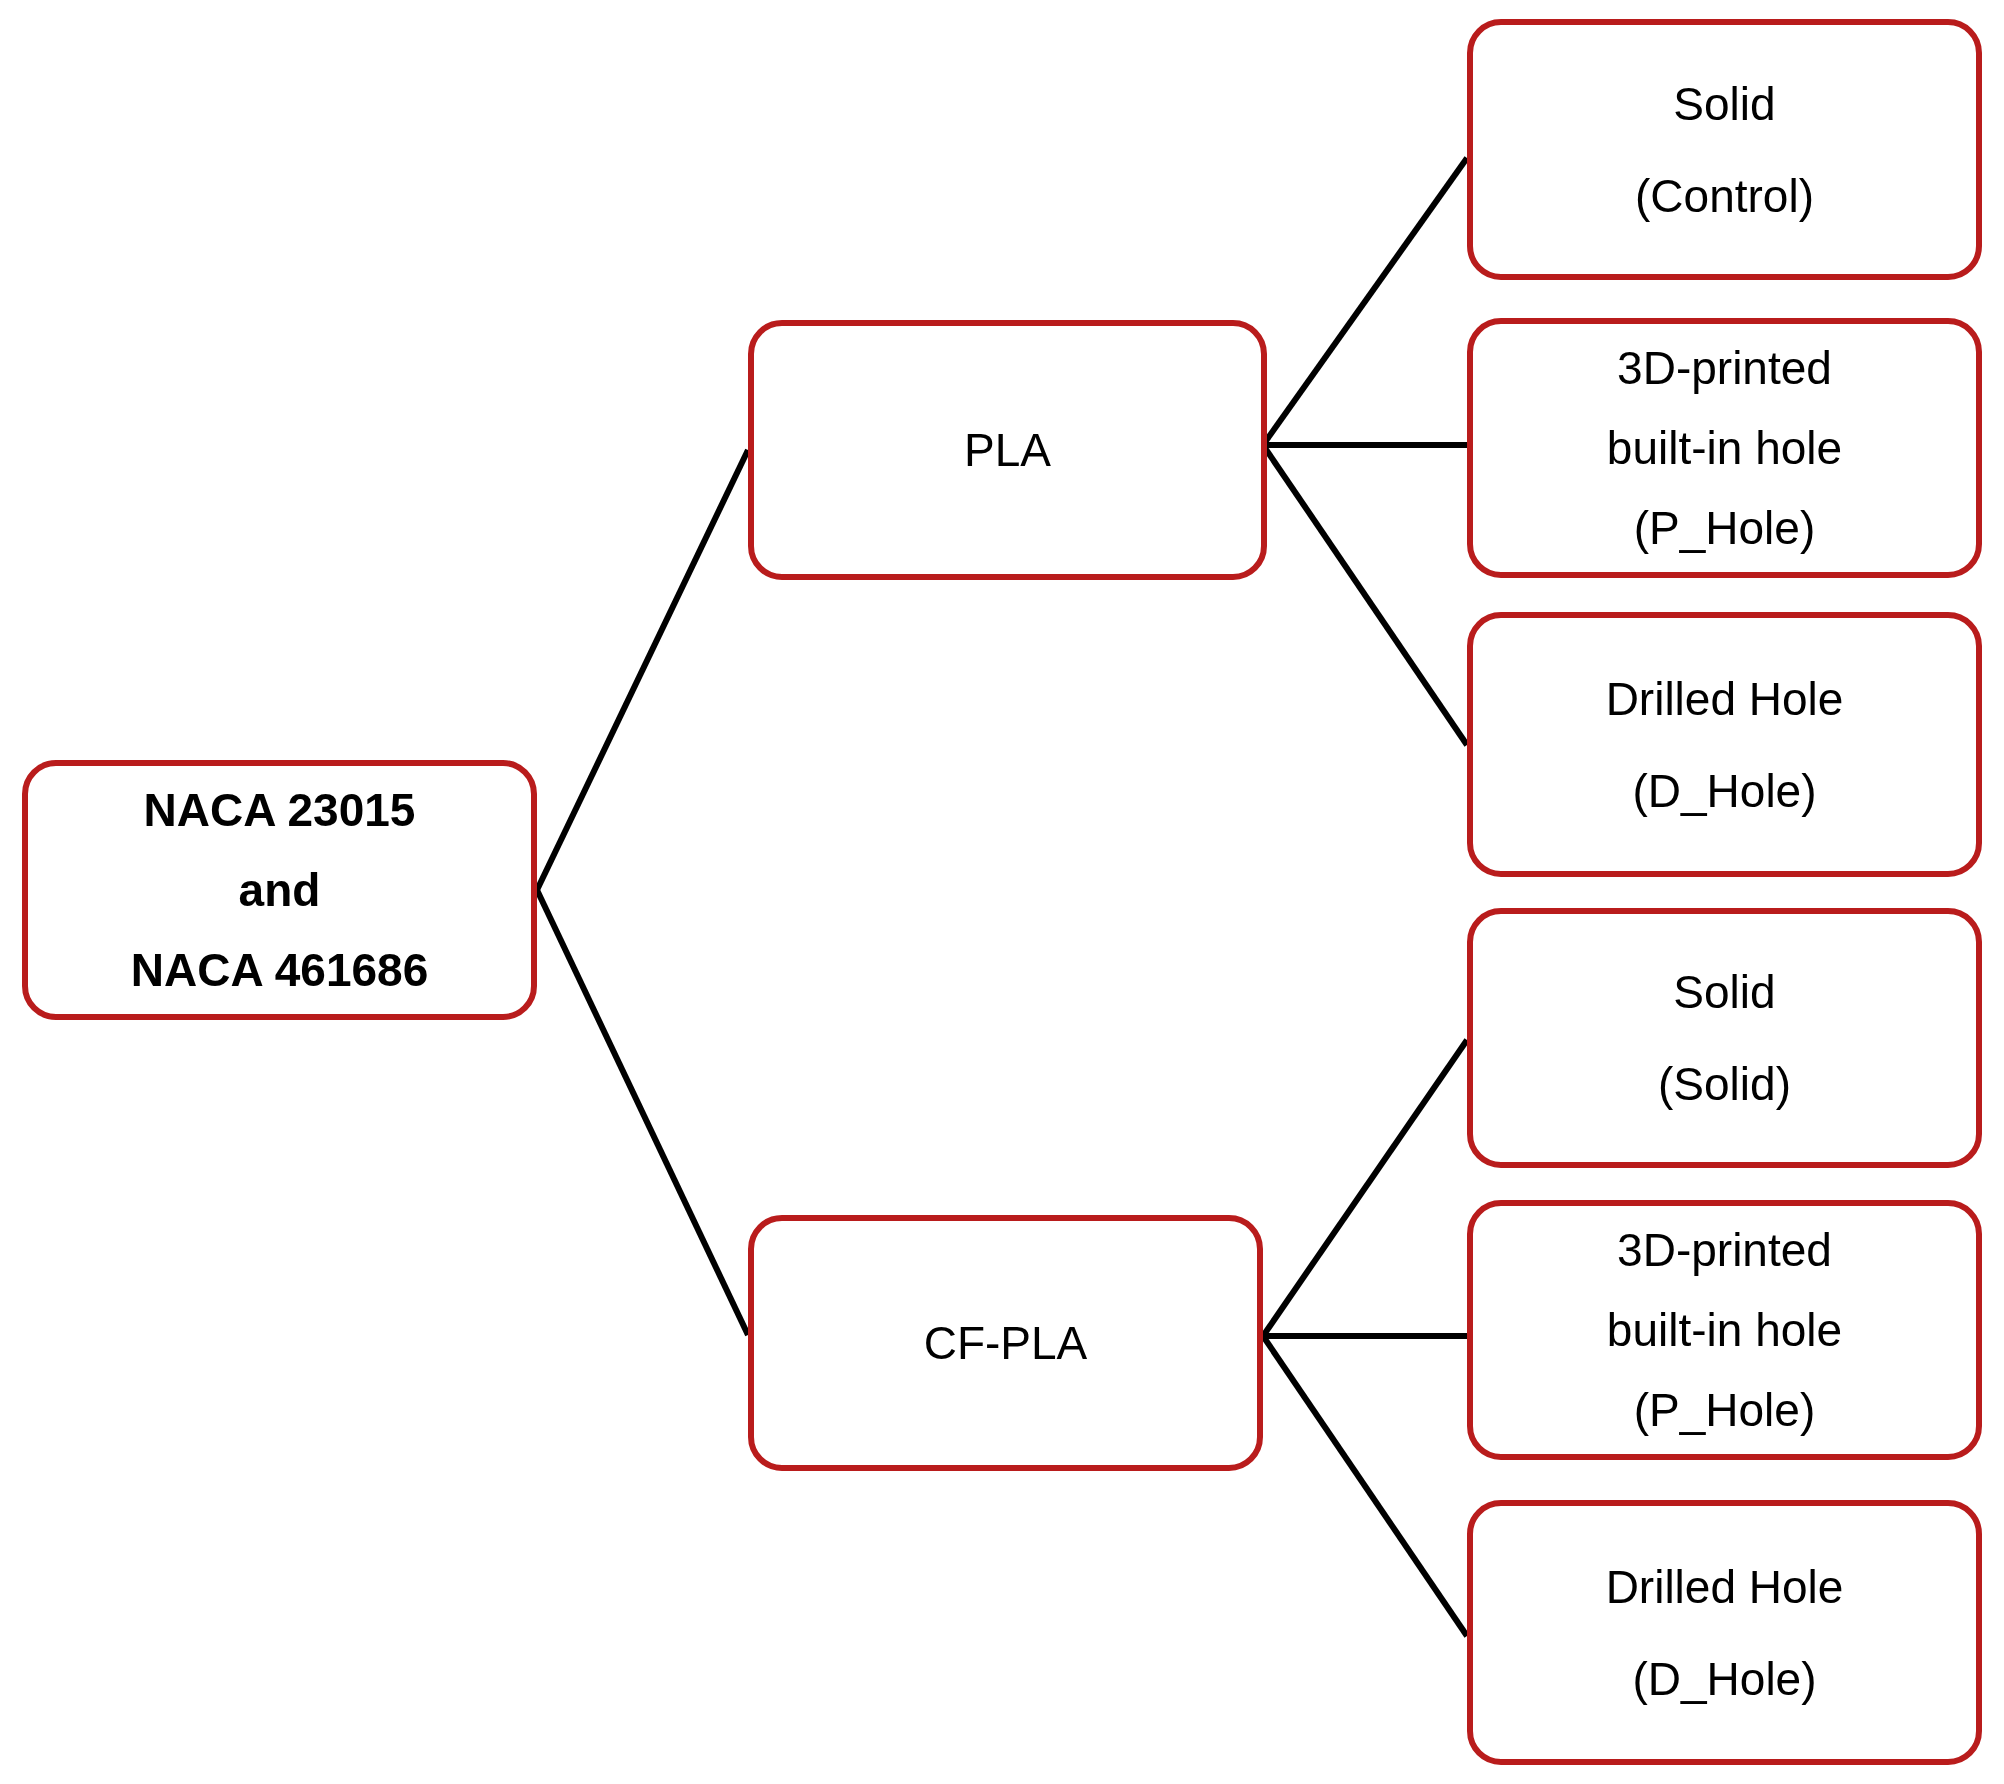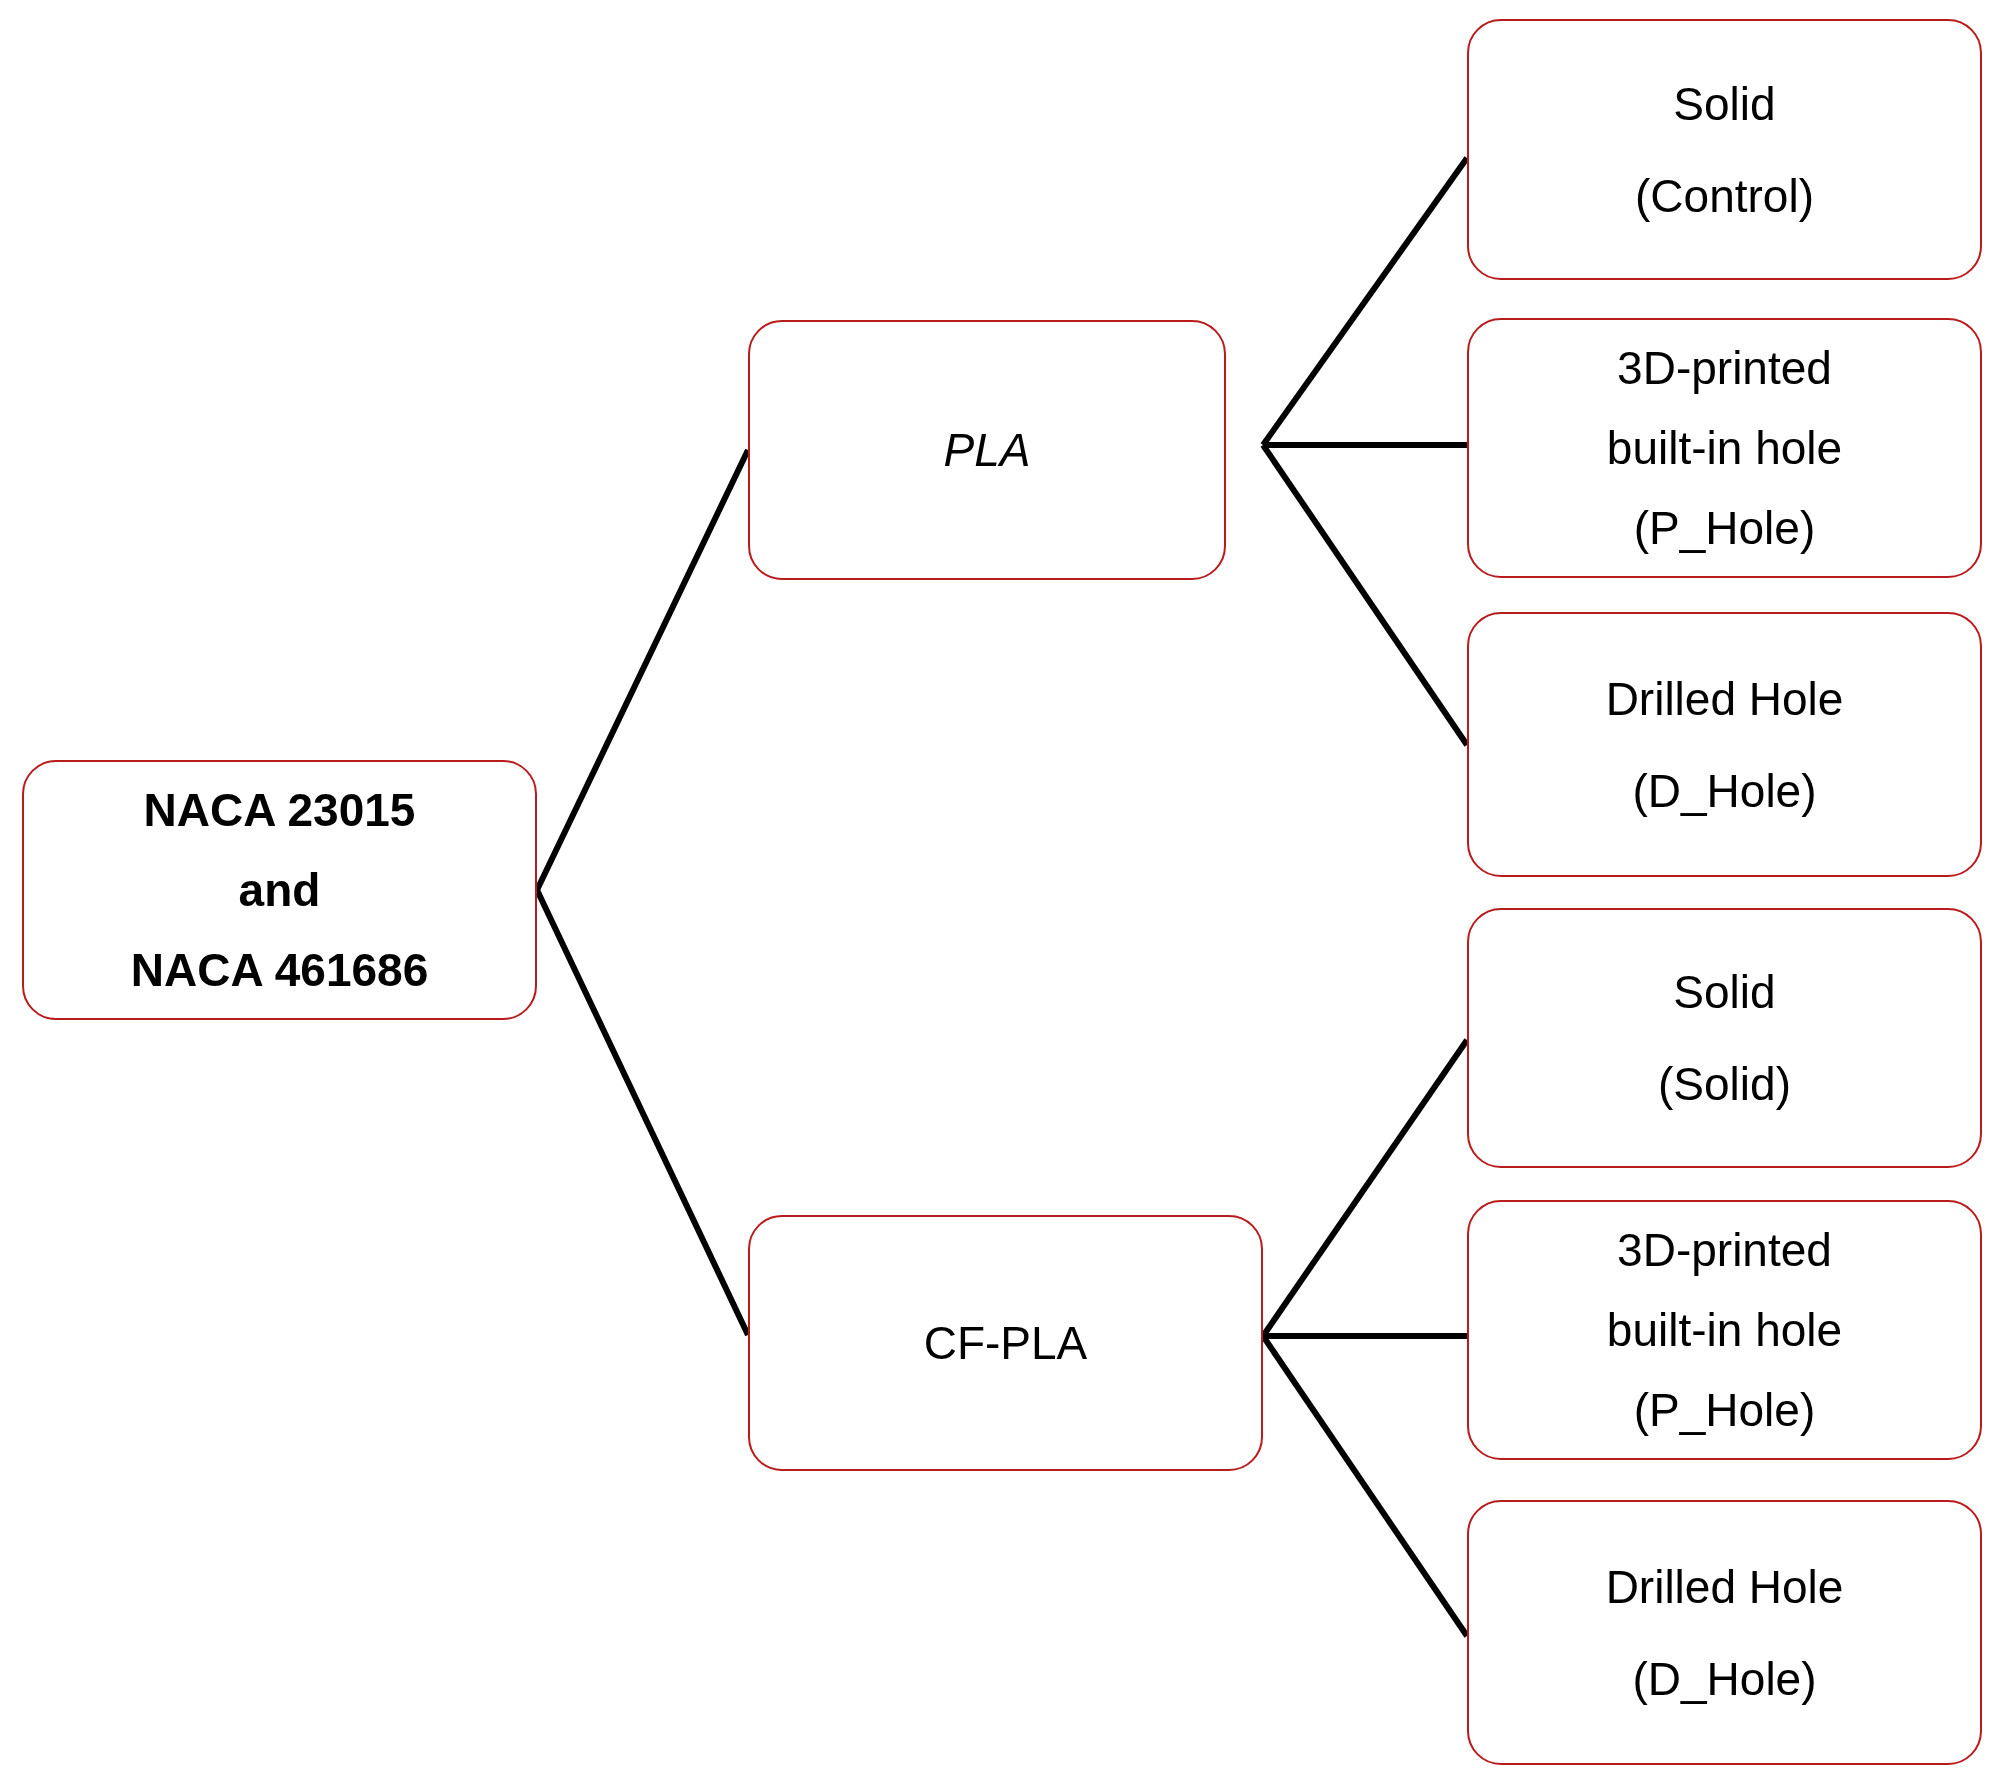--- a/index.html
+++ b/index.html
@@ -22,21 +22,21 @@
     position: absolute;
     top: 0;
     left: 0;
     width: 2004px;
     height: 1784px;
     display: block;
   }
   .node-box {
     position: absolute;
     box-sizing: border-box;
-    border: 2px solid #b91c1c;
+    border: 6px solid #b91c1c;
     border-radius: 34px;
     background: #ffffff;
     display: flex;
     flex-direction: column;
     align-items: center;
     justify-content: center;
     text-align: center;
     color: #000000;
     font-size: 46px;
     line-height: 1.0;
@@ -69,21 +69,21 @@
         <line x1="1263" y1="1336" x2="1467" y2="1636"></line>
       </g>
   </svg>
 
   <div id="node-layer">
       <div class="node-box lines-3" style="left: 22px; top: 760px; width: 515px; height: 260px; font-weight: bold;">
         <span class="node-line">NACA 23015</span>
         <span class="node-line">and</span>
         <span class="node-line">NACA 461686</span>
       </div>
-      <div class="node-box lines-1" style="left: 748px; top: 320px; width: 478px; height: 260px; font-style: italic;">
+      <div class="node-box lines-1" style="left: 748px; top: 320px; width: 519px; height: 260px;">
         <span class="node-line">PLA</span>
       </div>
       <div class="node-box lines-2" style="left: 1467px; top: 19px; width: 515px; height: 261px;">
         <span class="node-line">Solid</span>
         <span class="node-line">(Control)</span>
       </div>
       <div class="node-box lines-3" style="left: 1467px; top: 318px; width: 515px; height: 260px;">
         <span class="node-line">3D-printed</span>
         <span class="node-line">built-in hole</span>
         <span class="node-line">(P_Hole)</span>

